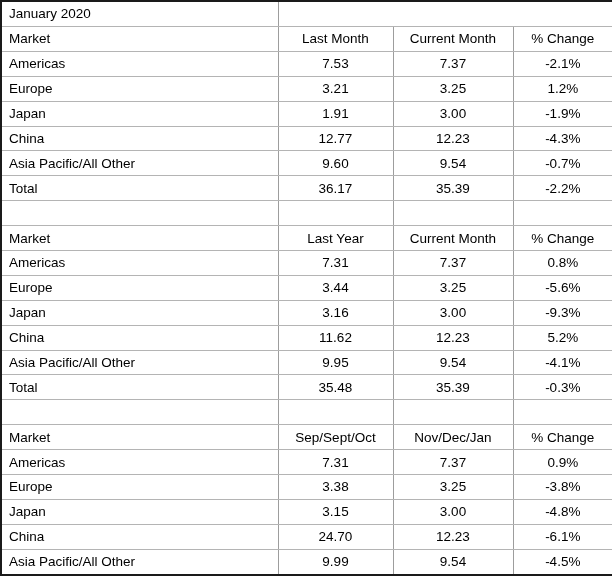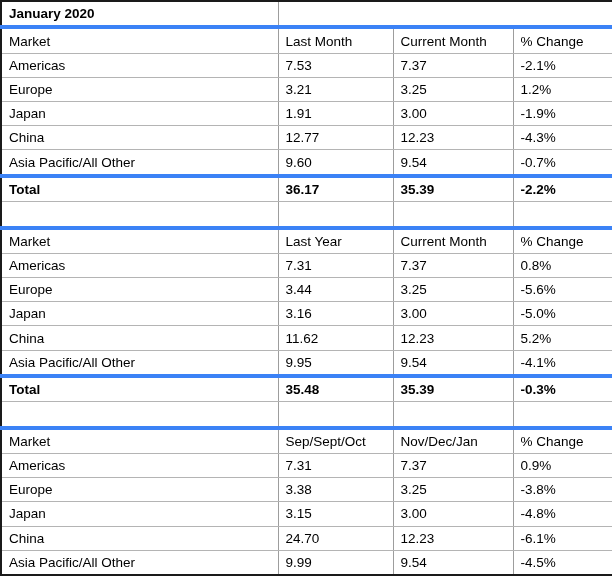--- a/index.html
+++ b/index.html
@@ -20,24 +20,24 @@
   table.sales td {
     border-right: 1px solid #9d9d9d;
     border-bottom: 1px solid #b4b4b4;
     padding: 0 7px;
     height: 20.5px;
     white-space: nowrap;
     overflow: hidden;
     vertical-align: middle;
   }
   table.sales tr.rule-top td {
-    border-top: 4px solid #3b82f6;
+    border-top: 1px solid #3b82f6;
   }
-  td.num { text-align: left; }
-  .bold { font-weight: 700; margin-left: 28px; }
+  td.num { text-align: center; }
+  .bold { font-weight: 400; margin-left: 28px; }
 </style>
 </head>
 <body>
 
 <table class="sales">
   <colgroup>
     <col style="width: 277px;">
     <col style="width: 115px;">
     <col style="width: 120px;">
     <col style="width: 100px;">
@@ -110,21 +110,21 @@
       <tr>
         <td>Europe</td>
         <td class="num">3.44</td>
         <td class="num">3.25</td>
         <td class="num">-5.6%</td>
       </tr>
       <tr>
         <td>Japan</td>
         <td class="num">3.16</td>
         <td class="num">3.00</td>
-        <td class="num">-5.0%</td>
+        <td class="num">-9.3%</td>
       </tr>
       <tr>
         <td>China</td>
         <td class="num">11.62</td>
         <td class="num">12.23</td>
         <td class="num">5.2%</td>
       </tr>
       <tr>
         <td>Asia Pacific/All Other</td>
         <td class="num">9.95</td>

